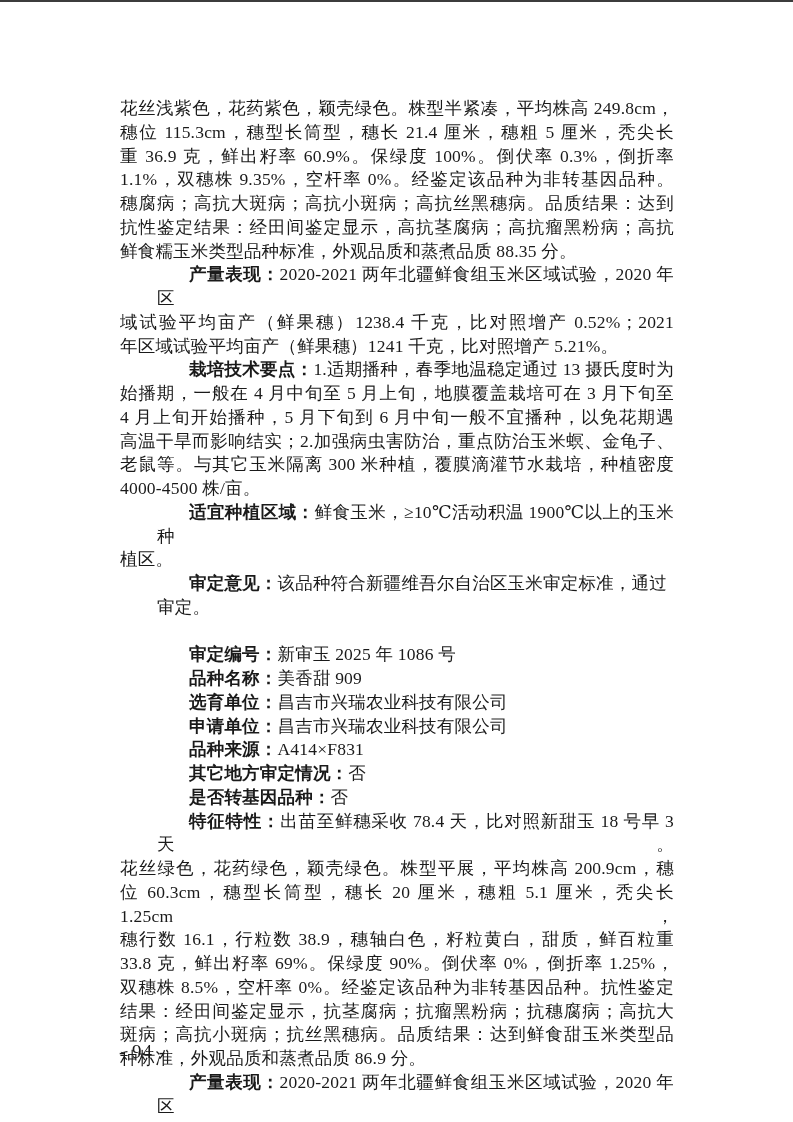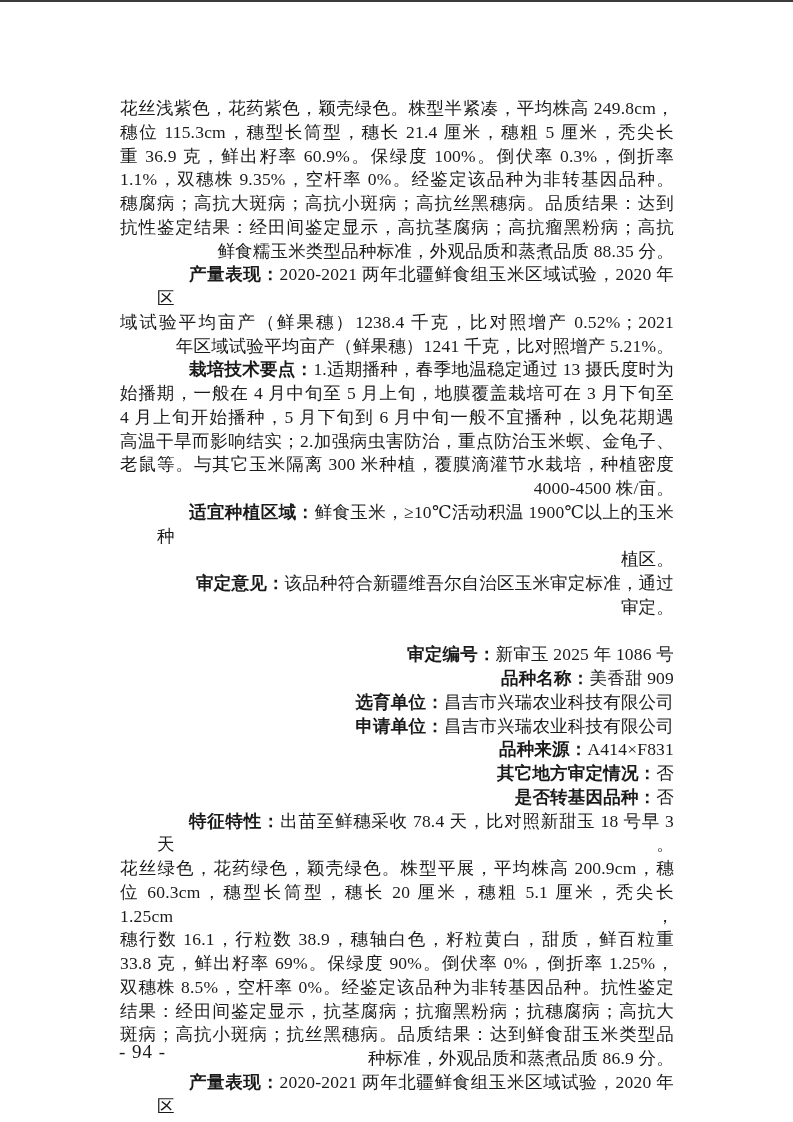--- a/index.html
+++ b/index.html
@@ -25,21 +25,21 @@
     position: absolute;
     left: 120px;
     top: 97px;
     width: 554px;
     font-size: 17.5px;
     letter-spacing: 0.2px;
   }
   .line {
     line-height: 23.75px;
     min-height: 23.75px;
-    text-align: right;
+    text-align: left;
   }
   .line.j {
     text-align: justify;
     text-align-last: justify;
   }
   .line.ind {
     text-indent: 32px;
     margin-left: 37px;
   }
   .line b {

